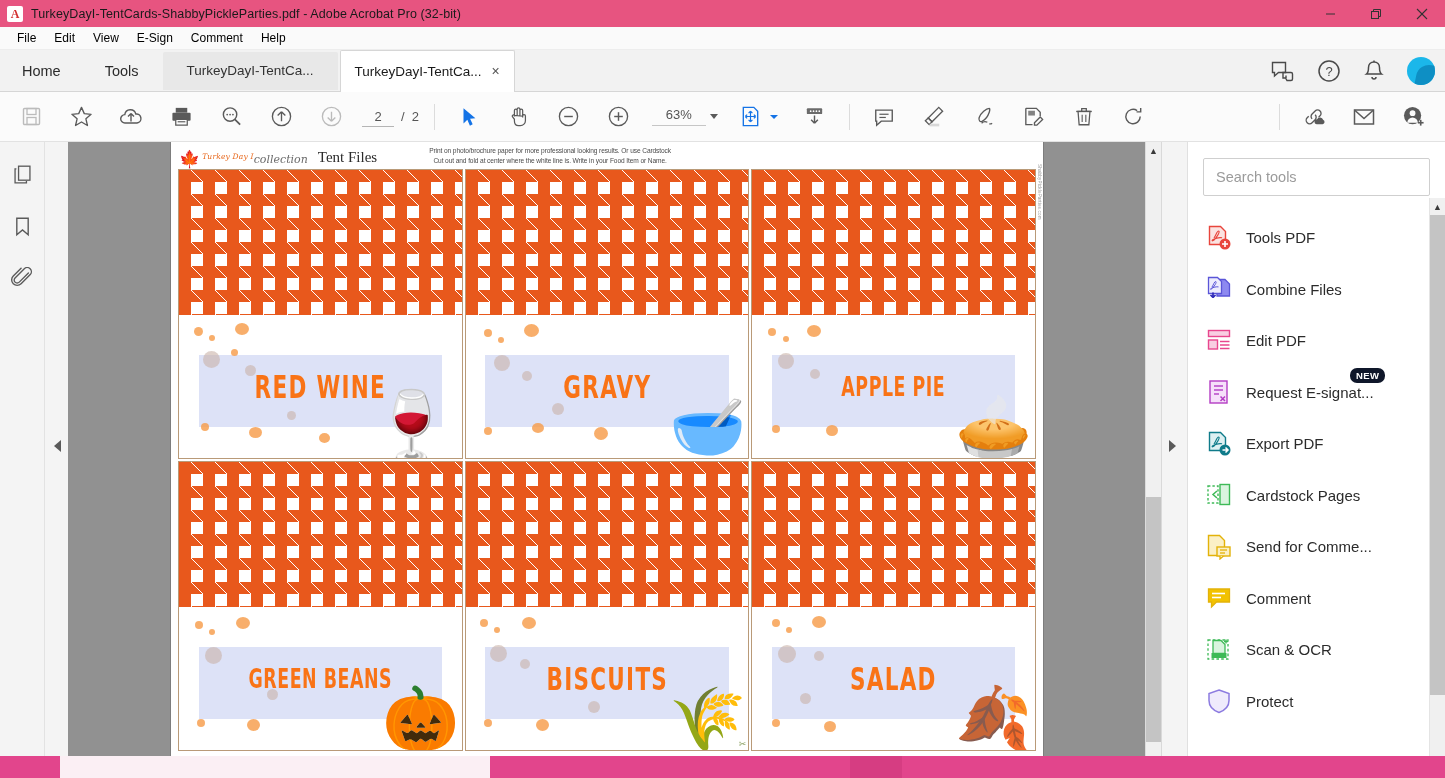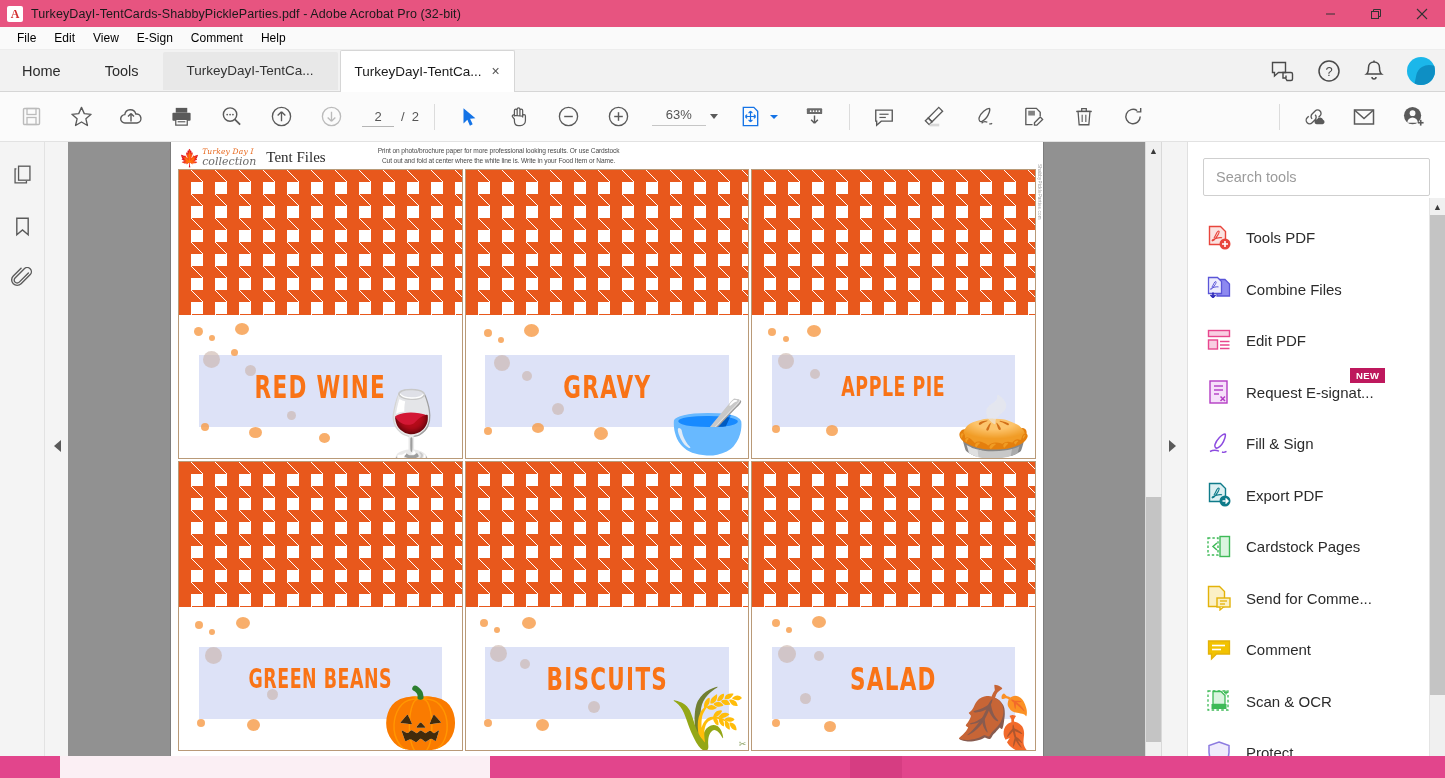--- a/index.html
+++ b/index.html
@@ -208,21 +208,21 @@
     padding: 0 6px 1px 8px; position: relative;
   }
   .brand-logo {
     display: flex; align-items: center; gap: 2px;
   }
   .leaf-glyph {
     font-size: 17px; color: #C1591B; line-height: 1;
     transform: translateY(1px);
   }
   .brand-text {
-    display: flex; flex-direction: column; line-height: 1;
+    display: flex; flex-direction: row; line-height: 1;
   }
   .brand-top {
     font-size: 7.5px; color: #E8691E;
     font-family: "DejaVu Serif", serif; font-style: italic;
     letter-spacing: 0.2px;
   }
   .brand-bot {
     font-size: 11px; color: #6b6b6b;
     font-family: "DejaVu Serif", serif; font-style: italic;
     margin-top: 1px;
@@ -358,23 +358,23 @@
   .tool-item {
     display: flex; align-items: center; gap: 14px;
     height: 51.5px; padding-left: 18px; position: relative;
   }
   .tool-item .ti-icon { width: 26px; height: 26px; flex: 0 0 26px; }
   .tool-item .ti-label {
     font-size: 15px; color: #2b2b2b; white-space: nowrap;
   }
   .badge-new {
     position: absolute; left: 162px; top: 1px;
-    background: #be185d; color: #fff;
+    background: #0f172a; color: #fff;
     font-size: 9.5px; font-weight: bold;
-    padding: 2px 6px; border-radius: 0; letter-spacing: .4px;
+    padding: 2px 6px; border-radius: 7px; letter-spacing: .4px;
   }
   .panel-scroll {
     position: absolute; right: 0; top: 56px; bottom: 0; width: 16px;
     background: #F0F0F0; border-left: 1px solid #E4E4E4;
   }
   .panel-scroll .arrow-box {
     height: 17px; display: flex; align-items: center; justify-content: center;
     color: #3a3a3a; font-size: 9px;
   }
   .panel-scroll .thumb {
@@ -869,30 +869,20 @@
             <line x1="8" y1="7" x2="17" y2="7" stroke="#B43CC4" stroke-width="1.4"></line>
             <line x1="8" y1="11" x2="17" y2="11" stroke="#B43CC4" stroke-width="1.4"></line>
             <line x1="8" y1="15" x2="13" y2="15" stroke="#B43CC4" stroke-width="1.4"></line>
             <path d="M14.5 17.5l4.5 4.5M19 17.5l-4.5 4.5" stroke="#B43CC4" stroke-width="1.5"></path>
           </svg>
         </span>
         <span class="ti-label">Request E-signat...</span>
         <span class="badge-new">NEW</span>
       </div>
 
-      <div class="tool-item">
-        <span class="ti-icon">
-          <svg width="26" height="26" viewBox="0 0 26 26">
-            <path d="M19 3c-3 0-8.5 6-10 10.5-.9 2.7 1 4.3 2.8 3.3 2.4-1.3 5.7-5.5 7-9.6.6-1.8.8-4.2.2-4.2z" fill="none" stroke="#8C4BE0" stroke-width="1.5"></path>
-            <path d="M4 20.5c3-1.5 6-1.5 9-.4" fill="none" stroke="#8C4BE0" stroke-width="1.5"></path>
-            <path d="M16 21c1.5.6 3 .4 4.5-.6" fill="none" stroke="#8C4BE0" stroke-width="1.4"></path>
-          </svg>
-        </span>
-        <span class="ti-label">Fill &amp; Sign</span>
-      </div>
 
       <div class="tool-item">
         <span class="ti-icon">
           <svg width="26" height="26" viewBox="0 0 26 26">
             <path d="M3.5 1.5h11l5 5v13h-16z" fill="#DDF0F2" stroke="#0F7B8A" stroke-width="1.4"></path>
             <path d="M8 13c2-3 3-7 4.5-7 1 0 .8 1.6-.4 3.6-1.6 2.6-4.2 5.8-5.4 6.2-.7.3-1-.6.4-1.3 2.4-1.2 6.6-2.2 9-1.7" fill="none" stroke="#0F7B8A" stroke-width="1.1"></path>
             <circle cx="19" cy="19" r="5.5" fill="#0F7B8A"></circle>
             <path d="M16.5 19h5M19.5 16.5l2.5 2.5-2.5 2.5" stroke="#fff" stroke-width="1.5" fill="none"></path>
           </svg>
         </span>

